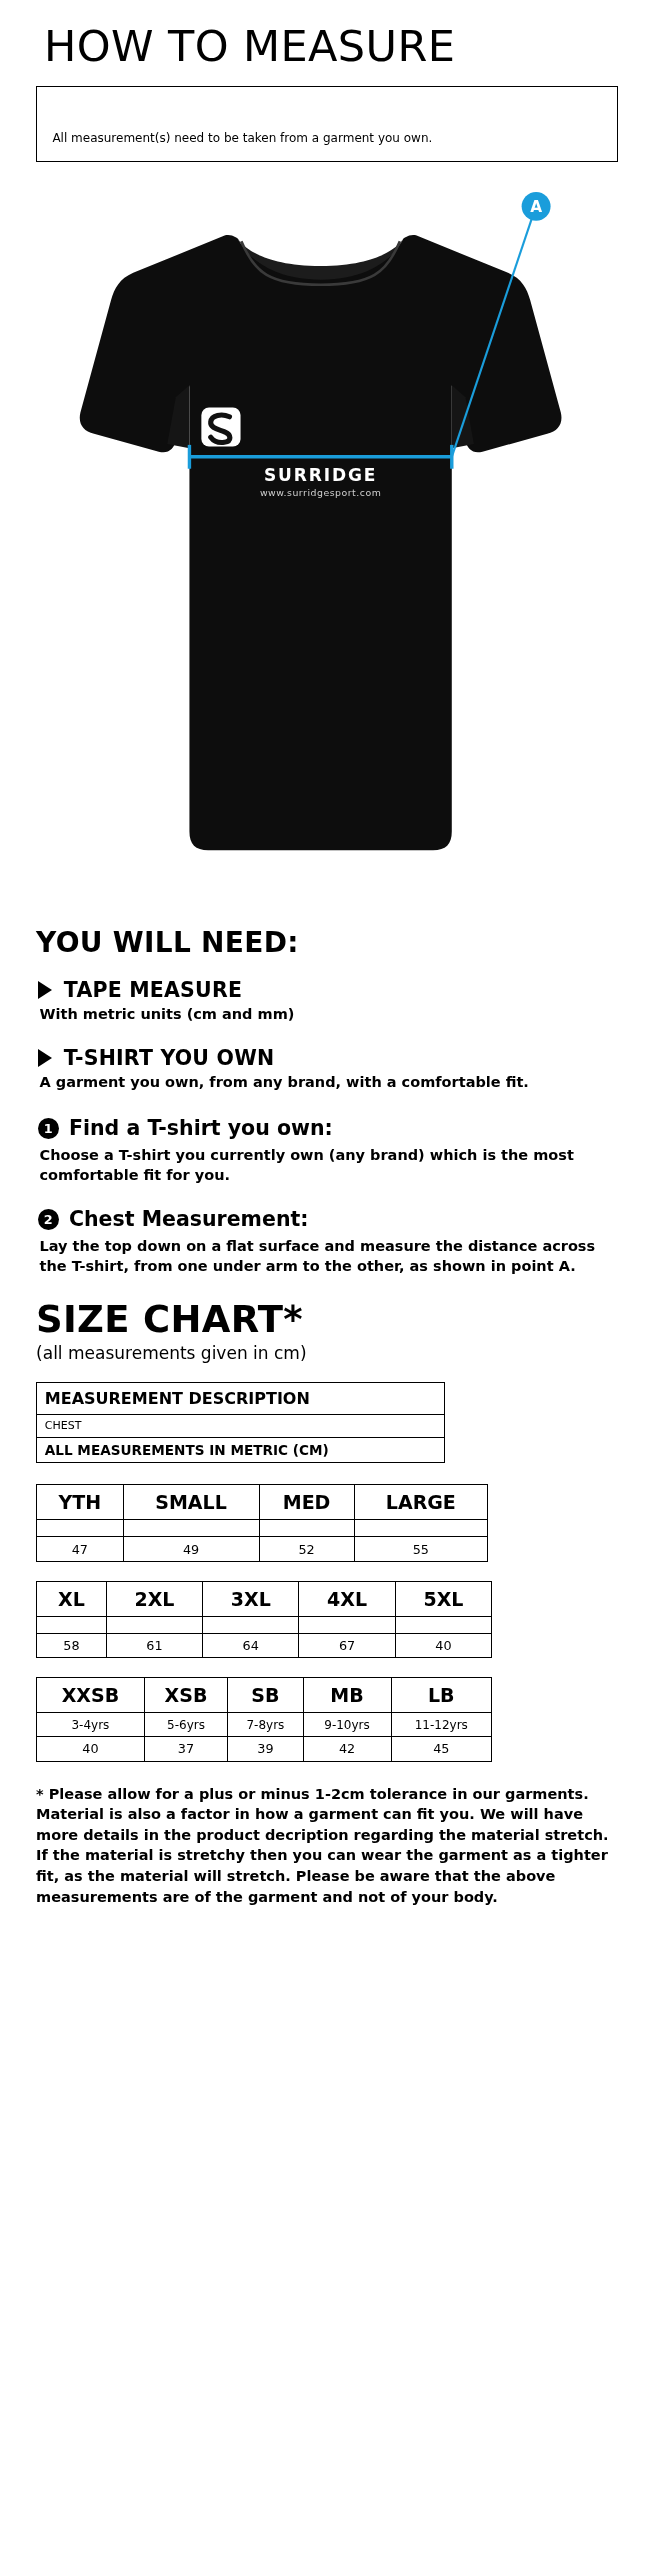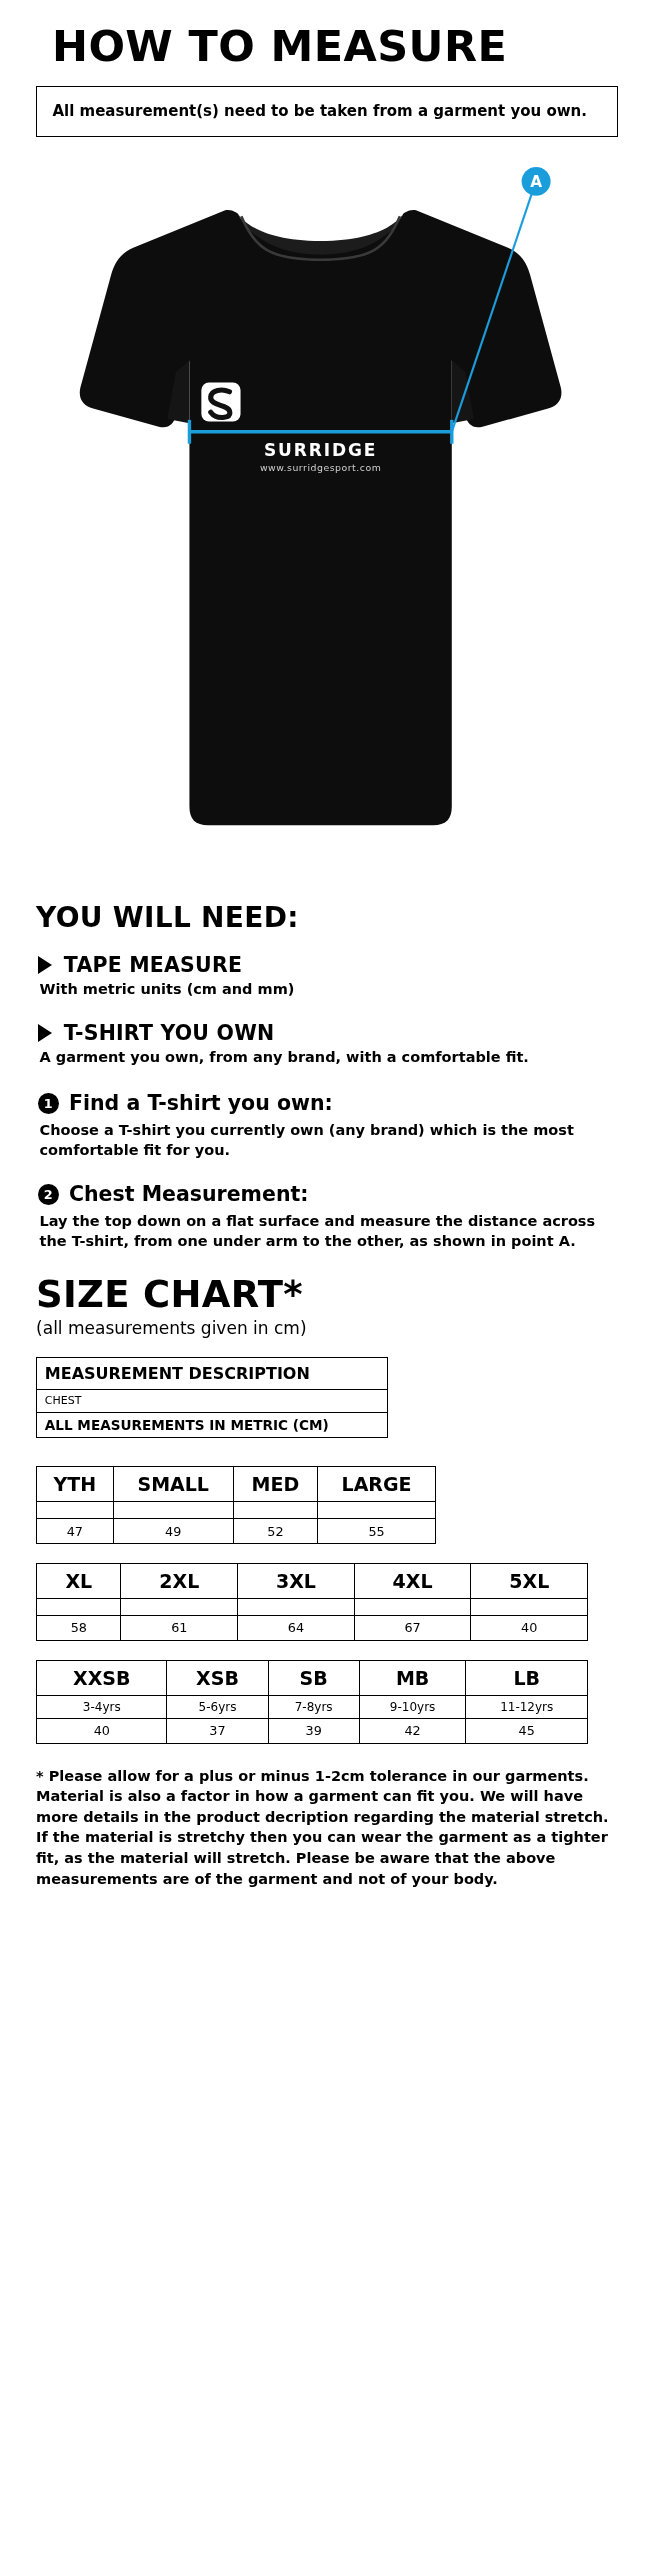--- a/index.html
+++ b/index.html
@@ -13,36 +13,37 @@
   .page {
     width: 654px;
     min-height: 2576px;
     position: relative;
     padding: 0 31px;
   }
 
   
   .main-title {
     font-size: 43px;
-    font-weight: bold;
+    font-weight: normal;
     letter-spacing: 0.4px;
-    margin: 24px 0 17px 21px;
+    margin: 24px 0 17px 13px;
     line-height: 1.05;
   }
 
   
   .notice-box {
     border: 1.7px solid #000;
     padding: 13.6px 15.3px 15.3px 15.3px;
     margin: 0 5.1px 0 5.1px;
   }
   .notice-text {
-    font-size: 15px;
-    font-weight: bold;
+    font-size: 12px;
+    font-weight: normal;
     line-height: 1.35;
+    margin-top: 29px;
   }
 
   
   .shirt-area {
     position: relative;
     height: 733px;
     margin-top: 22px;
   }
   .shirt-svg { position: absolute; left: 0; top: 0; }
 
@@ -125,42 +126,42 @@
   table {
     border-collapse: collapse;
     margin-left: 5.1px;
   }
   table td, table th {
     border: 1.3px solid #000;
     text-align: center;
     font-family: "DejaVu Sans", sans-serif;
   }
 
-  .desc-table { width: 352px; margin-bottom: 28px; }
+  .desc-table { width: 409px; margin-bottom: 21px; }
   .desc-table .t-head {
     font-size: 16px;
     font-weight: bold;
     text-align: left;
     padding: 6px 7.7px;
   }
   .desc-table .t-mid {
     font-size: 13.6px;
     font-weight: bold;
     text-align: left;
     padding: 4.3px 7.7px;
   }
   .desc-table .t-low {
     font-size: 11px;
     text-align: left;
     padding: 4.3px 7.7px;
     width: 256px;
   }
 
-  .size-table { width: 400px; margin-bottom: 19px; }
-  .size-table.wide { width: 552px; }
+  .size-table { width: 452px; margin-bottom: 19px; }
+  .size-table.wide { width: 456px; }
   .size-table th {
     font-size: 19px;
     font-weight: bold;
     padding: 6px 3.4px;
   }
   .size-table td.blank { height: 17px; }
   .size-table td.val {
     font-size: 12.8px;
     padding: 4.3px 3.4px;
   }

